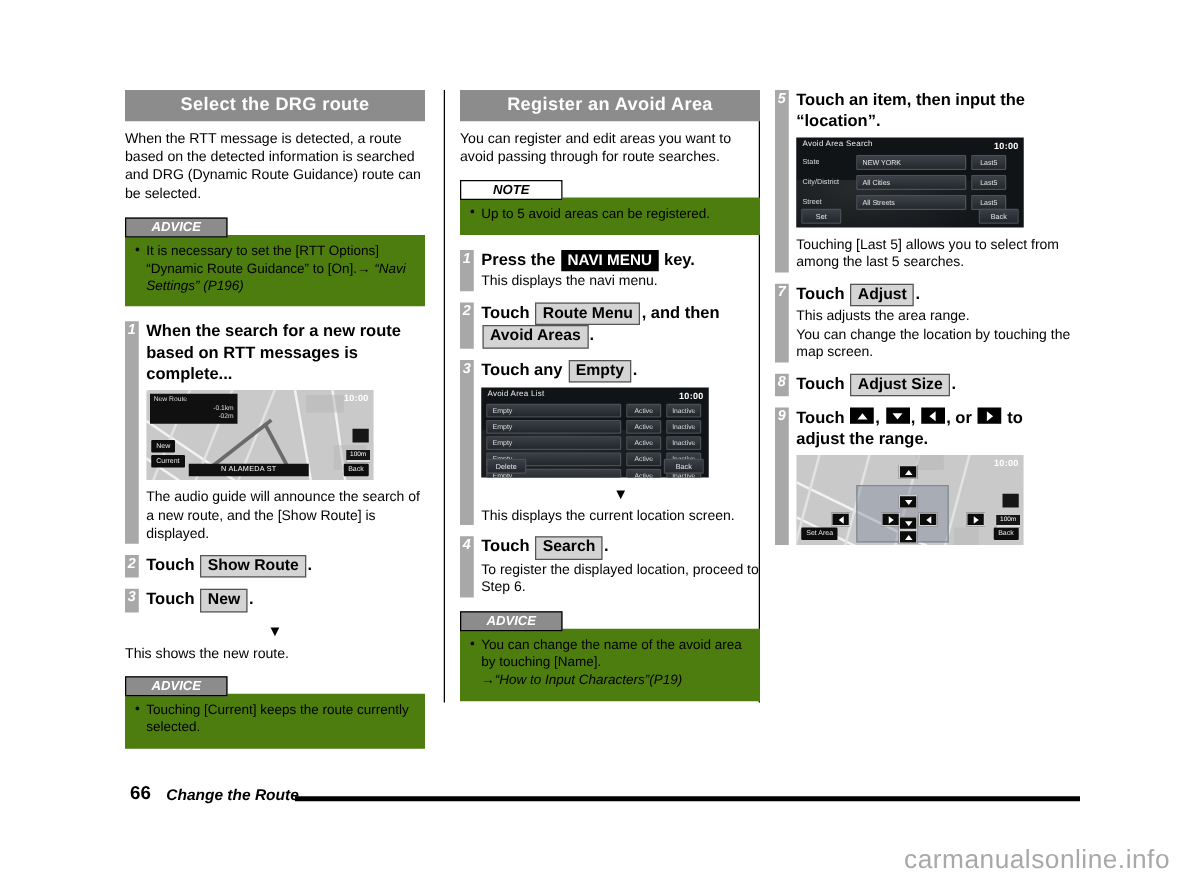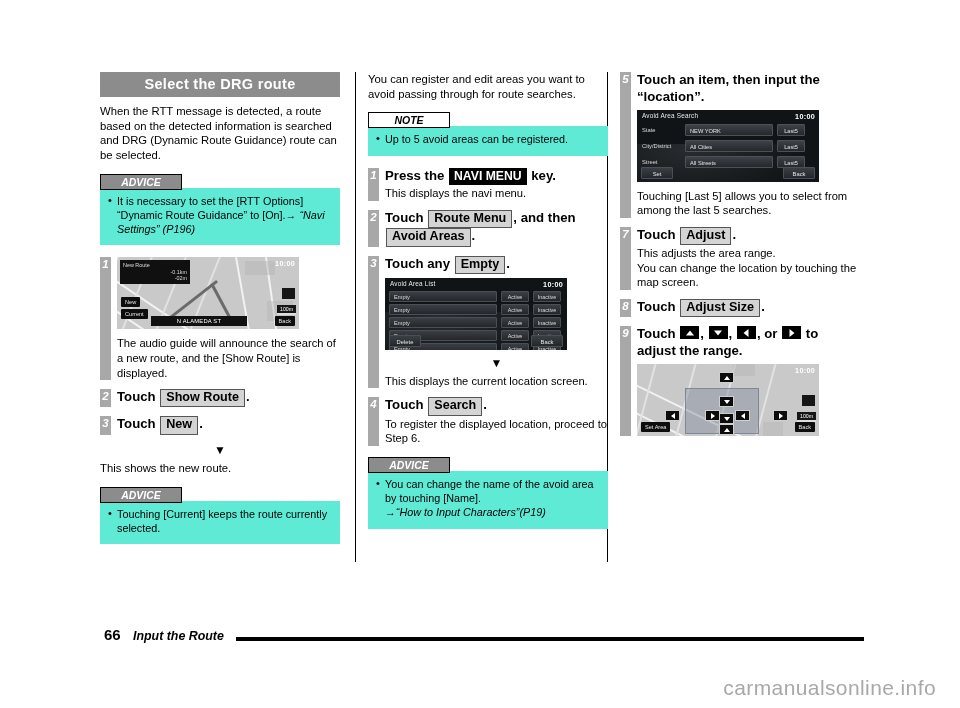--- a/index.html
+++ b/index.html
@@ -55,21 +55,21 @@
     padding:1px 0 1px 0;
     width:82px;
     text-align:center;
     border:1.5px solid #000;
     position:relative;
     z-index:2;
   }
   .tab-advice { background:#8c8c8c; color:#fff; }
   .tab-note  { background:#ffffff; color:#000; }
   .box-body {
-    background:#5eead4;
+    background:#4d7c0f;
     padding:6px 8px 9px 8px;
     margin-top:-2px;
     font-size:10.8px;
     line-height:1.32;
   }
   .box-body ul { margin:0; padding:0; list-style:none; }
   .box-body li { position:relative; padding-left:9px; }
   .box-body li:before {
     content:"\2022"; position:absolute; left:0; top:-1px; font-size:11px;
   }
@@ -309,20 +309,21 @@
           <span>It is necessary to set the [RTT Options] “Dynamic Route Guidance” to [On].→</span>
           <span class="it">“Navi Settings” (P196)</span>
         </li>
           </ul>
       </div>
     </div>
 
     <div class="step">
       <div class="step-bar"></div>
       <div class="step-num">1</div>
+      <div class="step-title">When the search for a new route based on RTT messages is complete...</div>
 
       <div class="shot">
         <div class="map-bg">
           <div class="rd" style="left:-20px; top:10px; width:240px; transform:rotate(34deg);"></div>
           <div class="rd" style="left:-20px; top:40px; width:240px; transform:rotate(34deg);"></div>
           <div class="rd" style="left:-20px; top:72px; width:240px; transform:rotate(34deg);"></div>
 
           <div class="rd rd-d" style="left:10px; top:-20px; width:160px; transform:rotate(112deg);"></div>
           <div class="rd rd-d" style="left:44px; top:-20px; width:160px; transform:rotate(112deg);"></div>
           <div class="rd rd-d" style="left:78px; top:-20px; width:160px; transform:rotate(112deg);"></div>
@@ -382,20 +383,21 @@
       <div class="box-body">
         <ul>
             <li><span>Touching [Current] keeps the route currently selected.</span></li>
           </ul>
       </div>
     </div>
   </div>
 
   <div class="col col-2">
 
+    <div class="sec-head">Register an Avoid Area</div>
 
     <p class="para">You can register and edit areas you want to avoid passing through for route searches.</p>
 
     <div class="box">
       <div class="box-tab tab-note">NOTE</div>
       <div class="box-body">
         <ul>
             <li><span>Up to 5 avoid areas can be registered.</span></li>
           </ul>
       </div>
@@ -604,19 +606,19 @@
         <div class="mbtn" style="left:4px; bottom:4px;">Set Area</div>
         <div class="mbtn" style="right:4px; bottom:4px;">Back</div>
         <div class="scale-box">100m</div>
         <div class="compass"></div>
       </div>
     </div>
   </div>
 
   <div class="footer">
     <div class="footer-pg">66</div>
-    <div class="footer-ttl">Input the Route</div>
+    <div class="footer-ttl">Change the Route</div>
     <div class="footer-rule"></div>
   </div>
 
   <div class="watermark">carmanualsonline.info</div>
 
 </div>
 
 </body></html>

